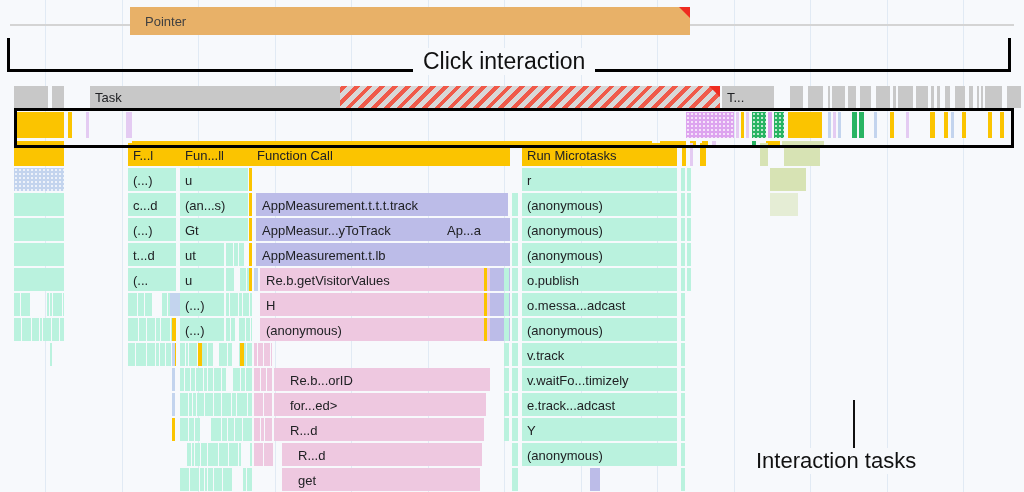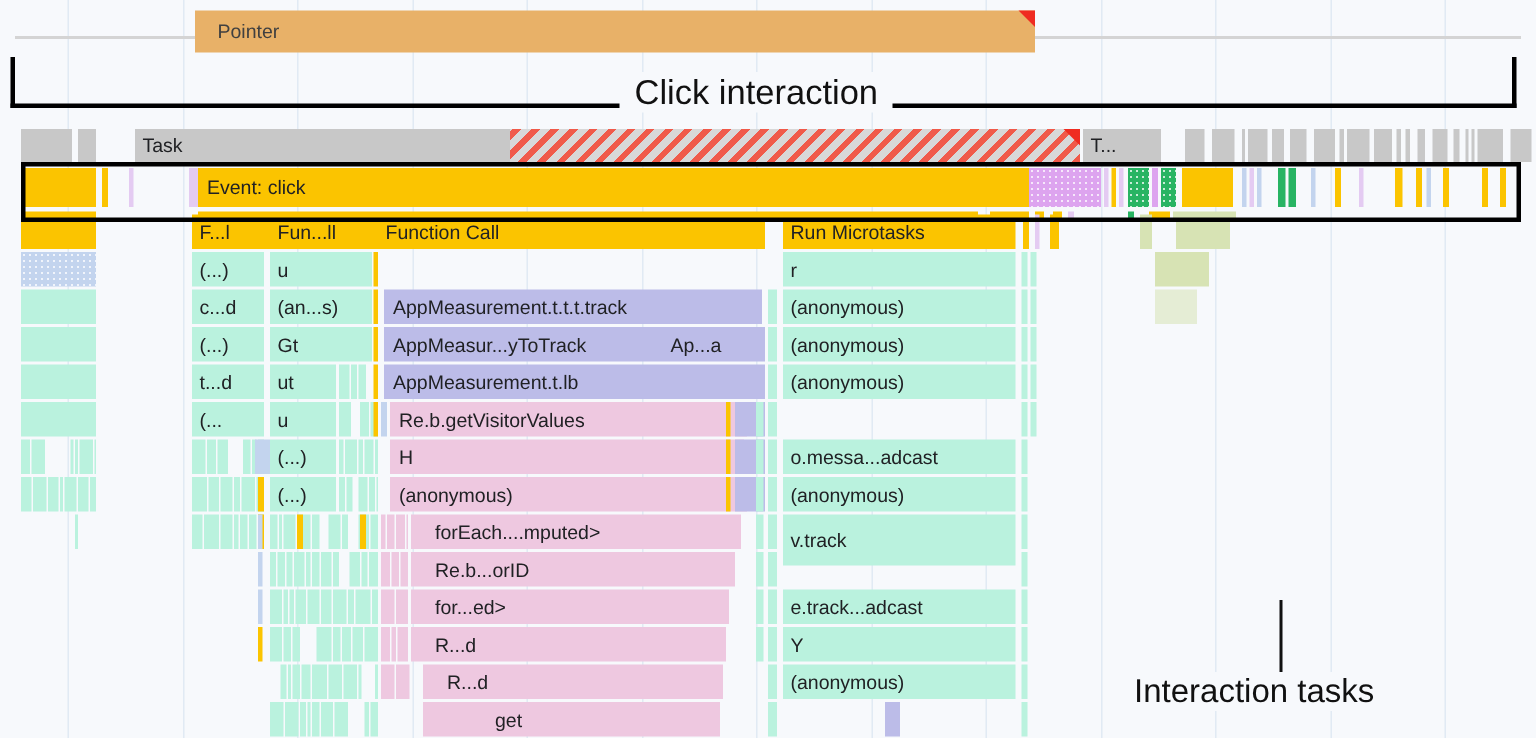--- a/index.html
+++ b/index.html
@@ -124,23 +124,20 @@
       <div class="blk c-gray" style="left: 969px; top: 0px; width: 4px; height: 22px;"></div>
       <div class="blk c-gray" style="left: 977px; top: 0px; width: 2px; height: 22px;"></div>
       <div class="blk c-gray" style="left: 981px; top: 0px; width: 2px; height: 22px;"></div>
       <div class="blk c-gray" style="left: 985px; top: 0px; width: 17px; height: 22px;"></div>
       <div class="blk c-gray" style="left: 1007px; top: 0px; width: 14px; height: 22px;"></div>
       <div style="position: absolute; left: 709px; top: 0px; width: 0px; height: 0px; border-top: 11px solid rgb(239, 44, 33); border-left: 11px solid transparent;"></div>
       <div class="blk c-yellow" style="left: 14px; top: 26px; width: 50px; height: 26px;"></div>
       <div class="blk c-yellow" style="left: 68px; top: 26px; width: 4px; height: 26px;"></div>
       <div class="blk c-lav" style="left: 86px; top: 26px; width: 3px; height: 26px;"></div>
       <div class="blk c-lav" style="left: 126px; top: 26px; width: 6px; height: 26px;"></div>
-      <div class="blk c-yellow" style="left: 132px; top: 26px; width: 554px; height: 26px;">
-        <span style="left: 6px;">Event: click</span>
-      </div>
       <div class="blk c-violet dotted" style="left: 686px; top: 26px; width: 48px; height: 26px;"></div>
       <div class="blk c-lav" style="left: 736px; top: 26px; width: 3px; height: 26px;"></div>
       <div class="blk c-yellow" style="left: 741px; top: 26px; width: 3px; height: 26px;"></div>
       <div class="blk c-lav" style="left: 746px; top: 26px; width: 3px; height: 26px;"></div>
       <div class="blk c-green dotted" style="left: 752px; top: 26px; width: 14px; height: 26px;"></div>
       <div class="blk c-violet" style="left: 768px; top: 26px; width: 4px; height: 26px;"></div>
       <div class="blk c-green dotted" style="left: 774px; top: 26px; width: 10px; height: 26px;"></div>
       <div class="blk c-yellow" style="left: 788px; top: 26px; width: 34px; height: 26px;"></div>
       <div class="blk c-blue" style="left: 828px; top: 26px; width: 3px; height: 26px;"></div>
       <div class="blk c-lav" style="left: 833px; top: 26px; width: 3px; height: 26px;"></div>
@@ -268,20 +265,23 @@
       <div class="blk c-teal" style="left: 226px; top: 182px; width: 8px; height: 23px; opacity: 1;"></div>
       <div class="blk c-teal" style="left: 240px; top: 182px; width: 6px; height: 23px; opacity: 1;"></div>
       <div class="blk c-teal" style="left: 247px; top: 182px; width: 5px; height: 23px; opacity: 1;"></div>
       <div class="blk c-yellow" style="left: 249px; top: 182px; width: 3px; height: 23px;"></div>
       <div class="blk c-blue" style="left: 254px; top: 182px; width: 4px; height: 23px;"></div>
       <div class="blk c-pink" style="left: 260px; top: 182px; width: 238px; height: 23px;">
         <span style="left: 6px;">Re.b.getVisitorValues</span>
       </div>
       <div class="blk c-purple" style="left: 490px; top: 182px; width: 20px; height: 23px;"></div>
       <div class="blk c-yellow" style="left: 484px; top: 182px; width: 3px; height: 23px;"></div>
+      <div class="blk c-teal" style="left: 522px; top: 182px; width: 155px; height: 23px;">
+        <span>o.publish</span>
+      </div>
       <div class="blk c-teal" style="left: 512px; top: 182px; width: 6px; height: 23px;"></div>
       <div class="blk c-teal" style="left: 504px; top: 182px; width: 5px; height: 23px;"></div>
       <div class="blk c-teal" style="left: 681px; top: 182px; width: 4px; height: 23px;"></div>
       <div class="blk c-teal" style="left: 687px; top: 182px; width: 4px; height: 23px;"></div>
       <div class="blk c-teal" style="left: 14px; top: 207px; width: 6px; height: 23px; opacity: 1;"></div>
       <div class="blk c-teal" style="left: 21px; top: 207px; width: 9px; height: 23px; opacity: 1;"></div>
       <div class="blk c-teal" style="left: 47px; top: 207px; width: 2px; height: 23px; opacity: 1;"></div>
       <div class="blk c-teal" style="left: 50px; top: 207px; width: 2px; height: 23px; opacity: 1;"></div>
       <div class="blk c-teal" style="left: 53px; top: 207px; width: 9px; height: 23px; opacity: 1;"></div>
       <div class="blk c-teal" style="left: 63px; top: 207px; width: 1px; height: 23px; opacity: 1;"></div>
@@ -358,28 +358,25 @@
       <div class="blk c-teal" style="left: 186px; top: 257px; width: 2px; height: 23px; opacity: 1;"></div>
       <div class="blk c-teal" style="left: 189px; top: 257px; width: 8px; height: 23px; opacity: 1;"></div>
       <div class="blk c-teal" style="left: 198px; top: 257px; width: 9px; height: 23px; opacity: 1;"></div>
       <div class="blk c-teal" style="left: 208px; top: 257px; width: 5px; height: 23px; opacity: 1;"></div>
       <div class="blk c-teal" style="left: 219px; top: 257px; width: 8px; height: 23px; opacity: 1;"></div>
       <div class="blk c-teal" style="left: 228px; top: 257px; width: 4px; height: 23px; opacity: 1;"></div>
       <div class="blk c-teal" style="left: 239px; top: 257px; width: 7px; height: 23px; opacity: 1;"></div>
       <div class="blk c-teal" style="left: 247px; top: 257px; width: 5px; height: 23px; opacity: 1;"></div>
       <div class="blk c-yellow" style="left: 198px; top: 257px; width: 4px; height: 23px;"></div>
       <div class="blk c-yellow" style="left: 240px; top: 257px; width: 4px; height: 23px;"></div>
-      <div class="blk c-pink" style="left: 274px; top: 257px; width: 220px; height: 23px;">
-        <span style="left: 16px;">forEach....mputed&gt;</span>
-      </div>
       <div class="blk c-pink" style="left: 254px; top: 257px; width: 3px; height: 23px; opacity: 1;"></div>
       <div class="blk c-pink" style="left: 258px; top: 257px; width: 5px; height: 23px; opacity: 1;"></div>
       <div class="blk c-pink" style="left: 264px; top: 257px; width: 6px; height: 23px; opacity: 1;"></div>
       <div class="blk c-pink" style="left: 271px; top: 257px; width: 1px; height: 23px; opacity: 1;"></div>
-      <div class="blk c-teal" style="left: 522px; top: 257px; width: 155px; height: 34px;">
+      <div class="blk c-teal" style="left: 522px; top: 257px; width: 155px; height: 23px;">
         <span>v.track</span>
       </div>
       <div class="blk c-teal" style="left: 512px; top: 257px; width: 6px; height: 23px;"></div>
       <div class="blk c-teal" style="left: 504px; top: 257px; width: 5px; height: 23px;"></div>
       <div class="blk c-teal" style="left: 681px; top: 257px; width: 4px; height: 23px;"></div>
       <div class="blk c-blue" style="left: 172px; top: 282px; width: 3px; height: 23px;"></div>
       <div class="blk c-teal" style="left: 180px; top: 282px; width: 4px; height: 23px; opacity: 1;"></div>
       <div class="blk c-teal" style="left: 185px; top: 282px; width: 5px; height: 23px; opacity: 1;"></div>
       <div class="blk c-teal" style="left: 191px; top: 282px; width: 4px; height: 23px; opacity: 1;"></div>
       <div class="blk c-teal" style="left: 196px; top: 282px; width: 7px; height: 23px; opacity: 1;"></div>
@@ -389,20 +386,23 @@
       <div class="blk c-teal" style="left: 222px; top: 282px; width: 4px; height: 23px; opacity: 1;"></div>
       <div class="blk c-teal" style="left: 233px; top: 282px; width: 7px; height: 23px; opacity: 1;"></div>
       <div class="blk c-teal" style="left: 241px; top: 282px; width: 4px; height: 23px; opacity: 1;"></div>
       <div class="blk c-teal" style="left: 246px; top: 282px; width: 6px; height: 23px; opacity: 1;"></div>
       <div class="blk c-pink" style="left: 274px; top: 282px; width: 216px; height: 23px;">
         <span style="left: 16px;">Re.b...orID</span>
       </div>
       <div class="blk c-pink" style="left: 254px; top: 282px; width: 6px; height: 23px; opacity: 1;"></div>
       <div class="blk c-pink" style="left: 261px; top: 282px; width: 5px; height: 23px; opacity: 1;"></div>
       <div class="blk c-pink" style="left: 267px; top: 282px; width: 5px; height: 23px; opacity: 1;"></div>
+      <div class="blk c-teal" style="left: 522px; top: 282px; width: 155px; height: 23px;">
+        <span>v.waitFo...timizely</span>
+      </div>
       <div class="blk c-teal" style="left: 512px; top: 282px; width: 6px; height: 23px;"></div>
       <div class="blk c-teal" style="left: 504px; top: 282px; width: 5px; height: 23px;"></div>
       <div class="blk c-teal" style="left: 681px; top: 282px; width: 4px; height: 23px;"></div>
       <div class="blk c-blue" style="left: 172px; top: 307px; width: 3px; height: 23px;"></div>
       <div class="blk c-teal" style="left: 180px; top: 307px; width: 8px; height: 23px; opacity: 1;"></div>
       <div class="blk c-teal" style="left: 189px; top: 307px; width: 3px; height: 23px; opacity: 1;"></div>
       <div class="blk c-teal" style="left: 193px; top: 307px; width: 3px; height: 23px; opacity: 1;"></div>
       <div class="blk c-teal" style="left: 197px; top: 307px; width: 7px; height: 23px; opacity: 1;"></div>
       <div class="blk c-teal" style="left: 205px; top: 307px; width: 8px; height: 23px; opacity: 1;"></div>
       <div class="blk c-teal" style="left: 214px; top: 307px; width: 7px; height: 23px; opacity: 1;"></div>
@@ -464,21 +464,21 @@
       <div class="blk c-teal" style="left: 180px; top: 382px; width: 9px; height: 23px; opacity: 1;"></div>
       <div class="blk c-teal" style="left: 190px; top: 382px; width: 9px; height: 23px; opacity: 1;"></div>
       <div class="blk c-teal" style="left: 200px; top: 382px; width: 4px; height: 23px; opacity: 1;"></div>
       <div class="blk c-teal" style="left: 205px; top: 382px; width: 2px; height: 23px; opacity: 1;"></div>
       <div class="blk c-teal" style="left: 208px; top: 382px; width: 5px; height: 23px; opacity: 1;"></div>
       <div class="blk c-teal" style="left: 214px; top: 382px; width: 8px; height: 23px; opacity: 1;"></div>
       <div class="blk c-teal" style="left: 223px; top: 382px; width: 9px; height: 23px; opacity: 1;"></div>
       <div class="blk c-teal" style="left: 243px; top: 382px; width: 3px; height: 23px; opacity: 1;"></div>
       <div class="blk c-teal" style="left: 247px; top: 382px; width: 5px; height: 23px; opacity: 1;"></div>
       <div class="blk c-pink" style="left: 282px; top: 382px; width: 198px; height: 23px;">
-        <span style="left: 16px; margin-left: 32px;">get</span>
+        <span style="left: 16px;">get</span>
       </div>
       <div class="blk c-purple" style="left: 590px; top: 382px; width: 10px; height: 23px;"></div>
       <div class="blk c-teal" style="left: 512px; top: 382px; width: 6px; height: 23px;"></div>
       <div class="blk c-teal" style="left: 681px; top: 382px; width: 4px; height: 23px;"></div>
     </div>
 
   <div class="callout" id="callout-evt"></div>
 
   <div id="leader-interaction"></div>
   <div class="anno-label" id="lbl-interaction">Interaction tasks</div>

